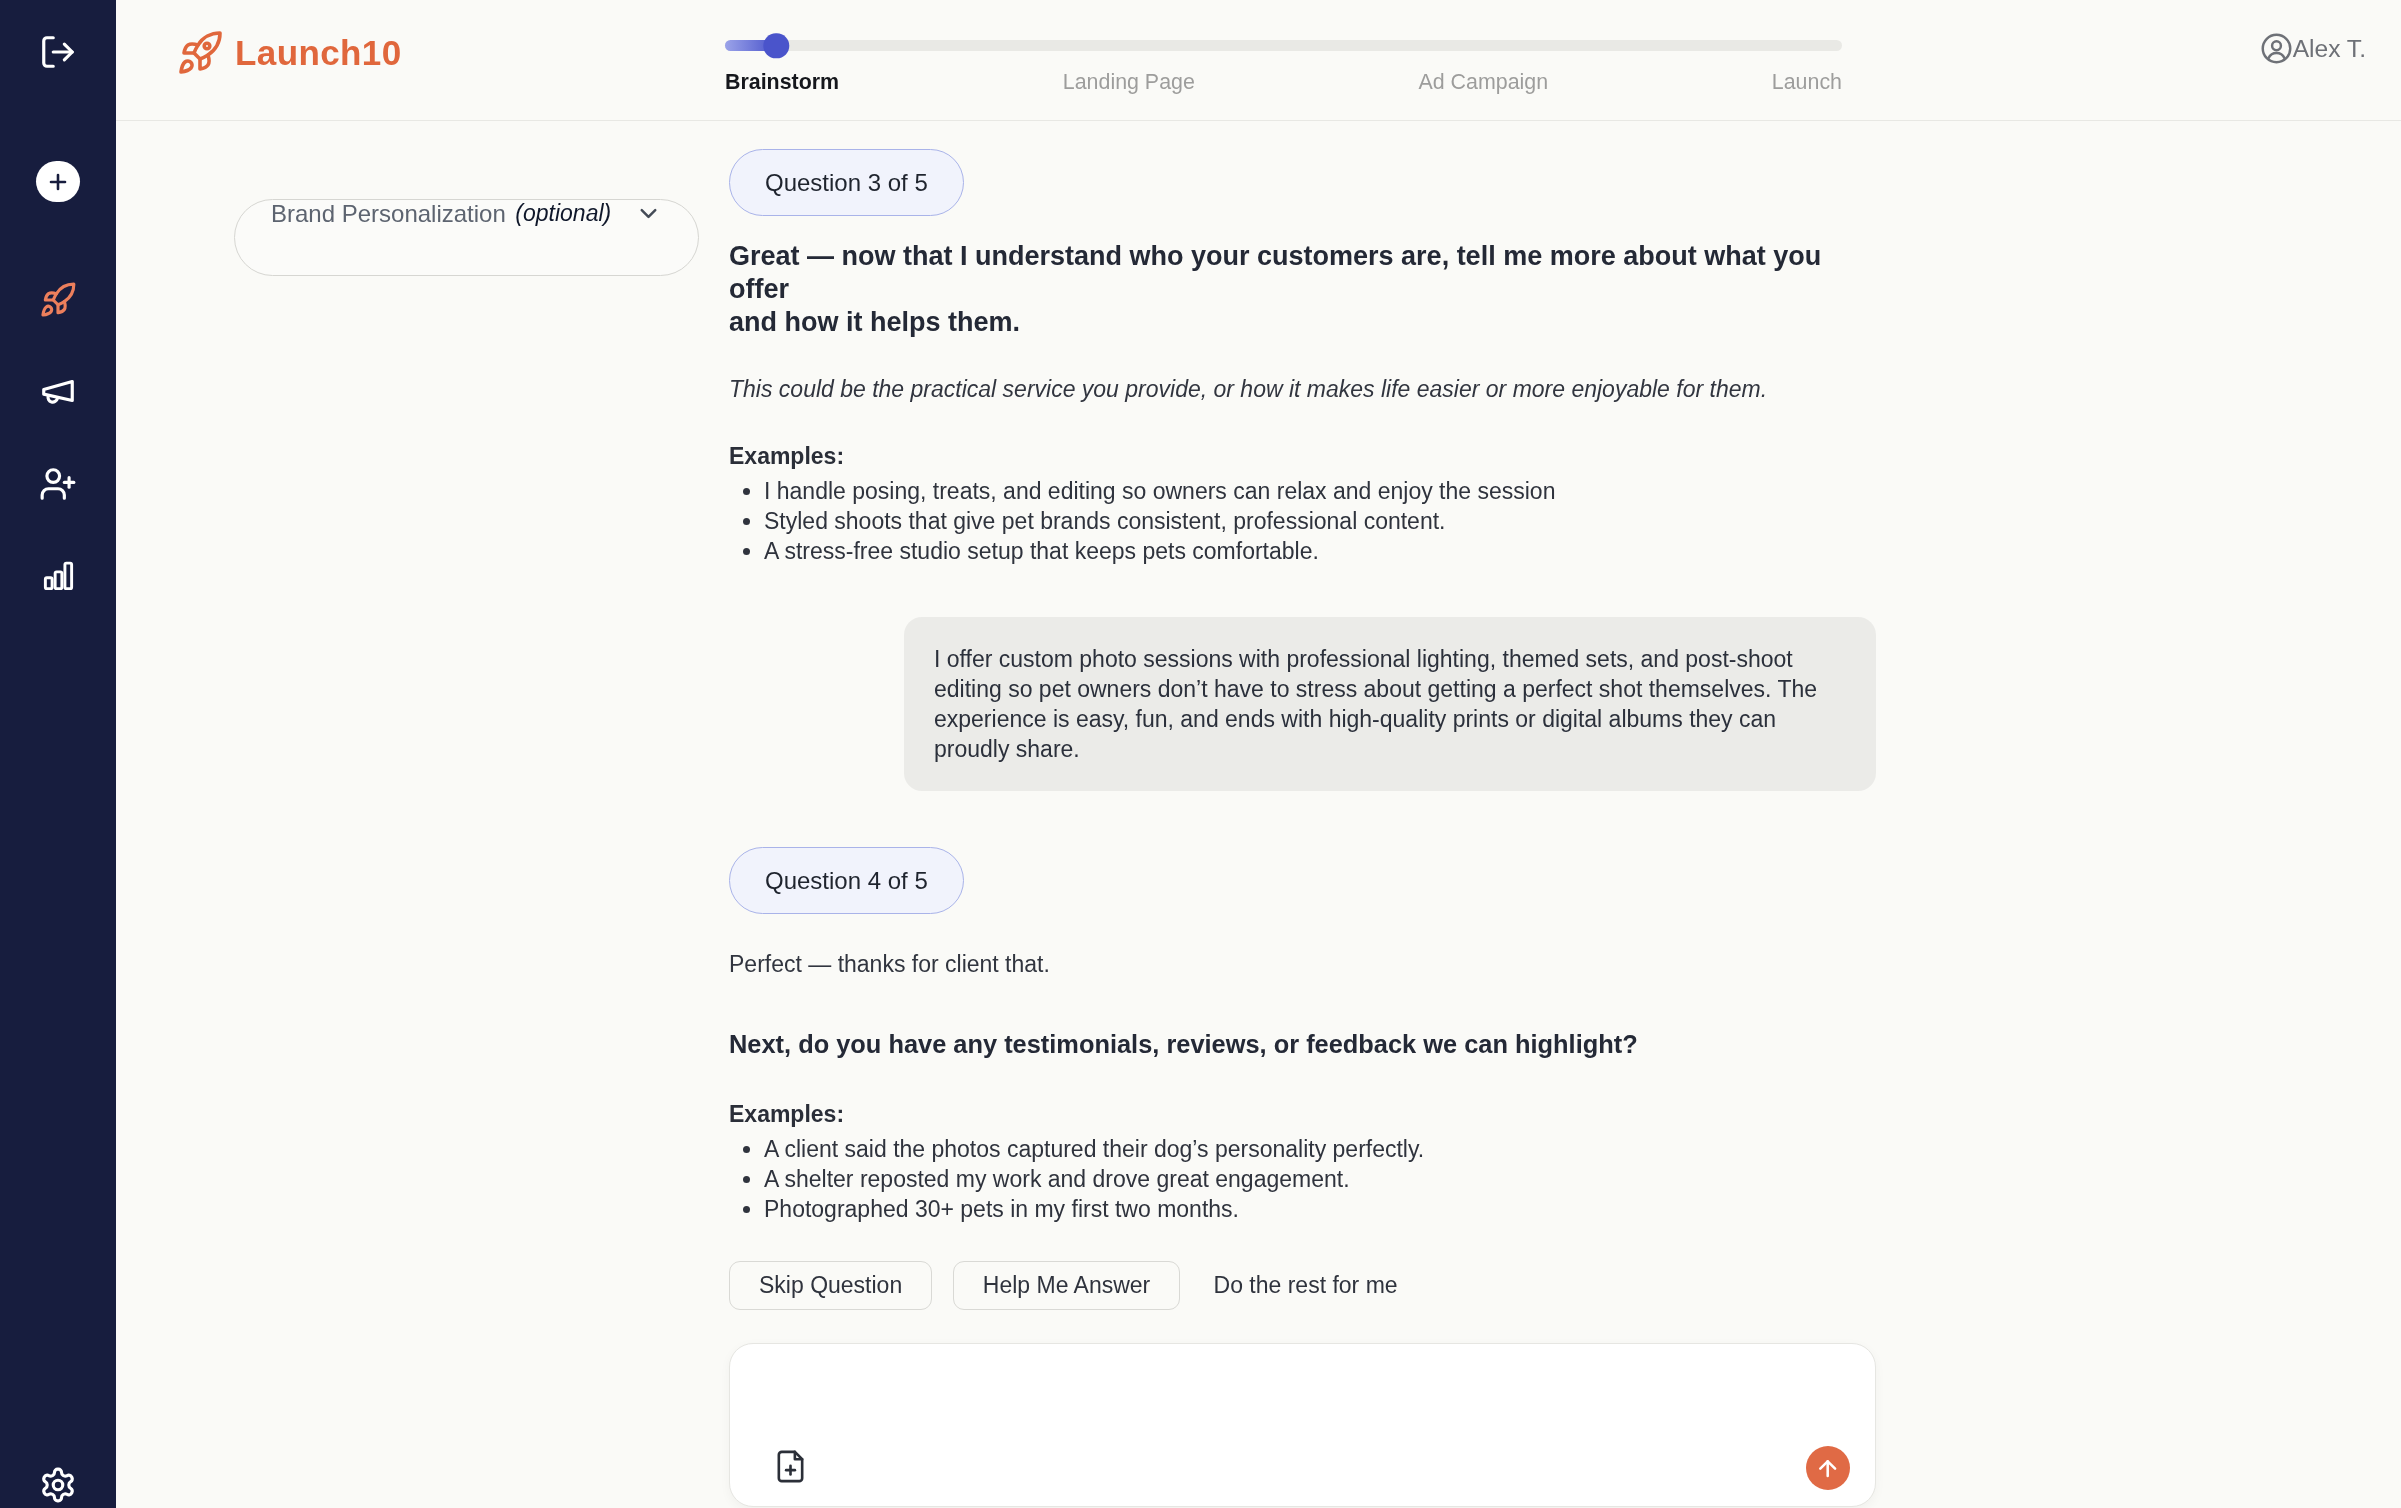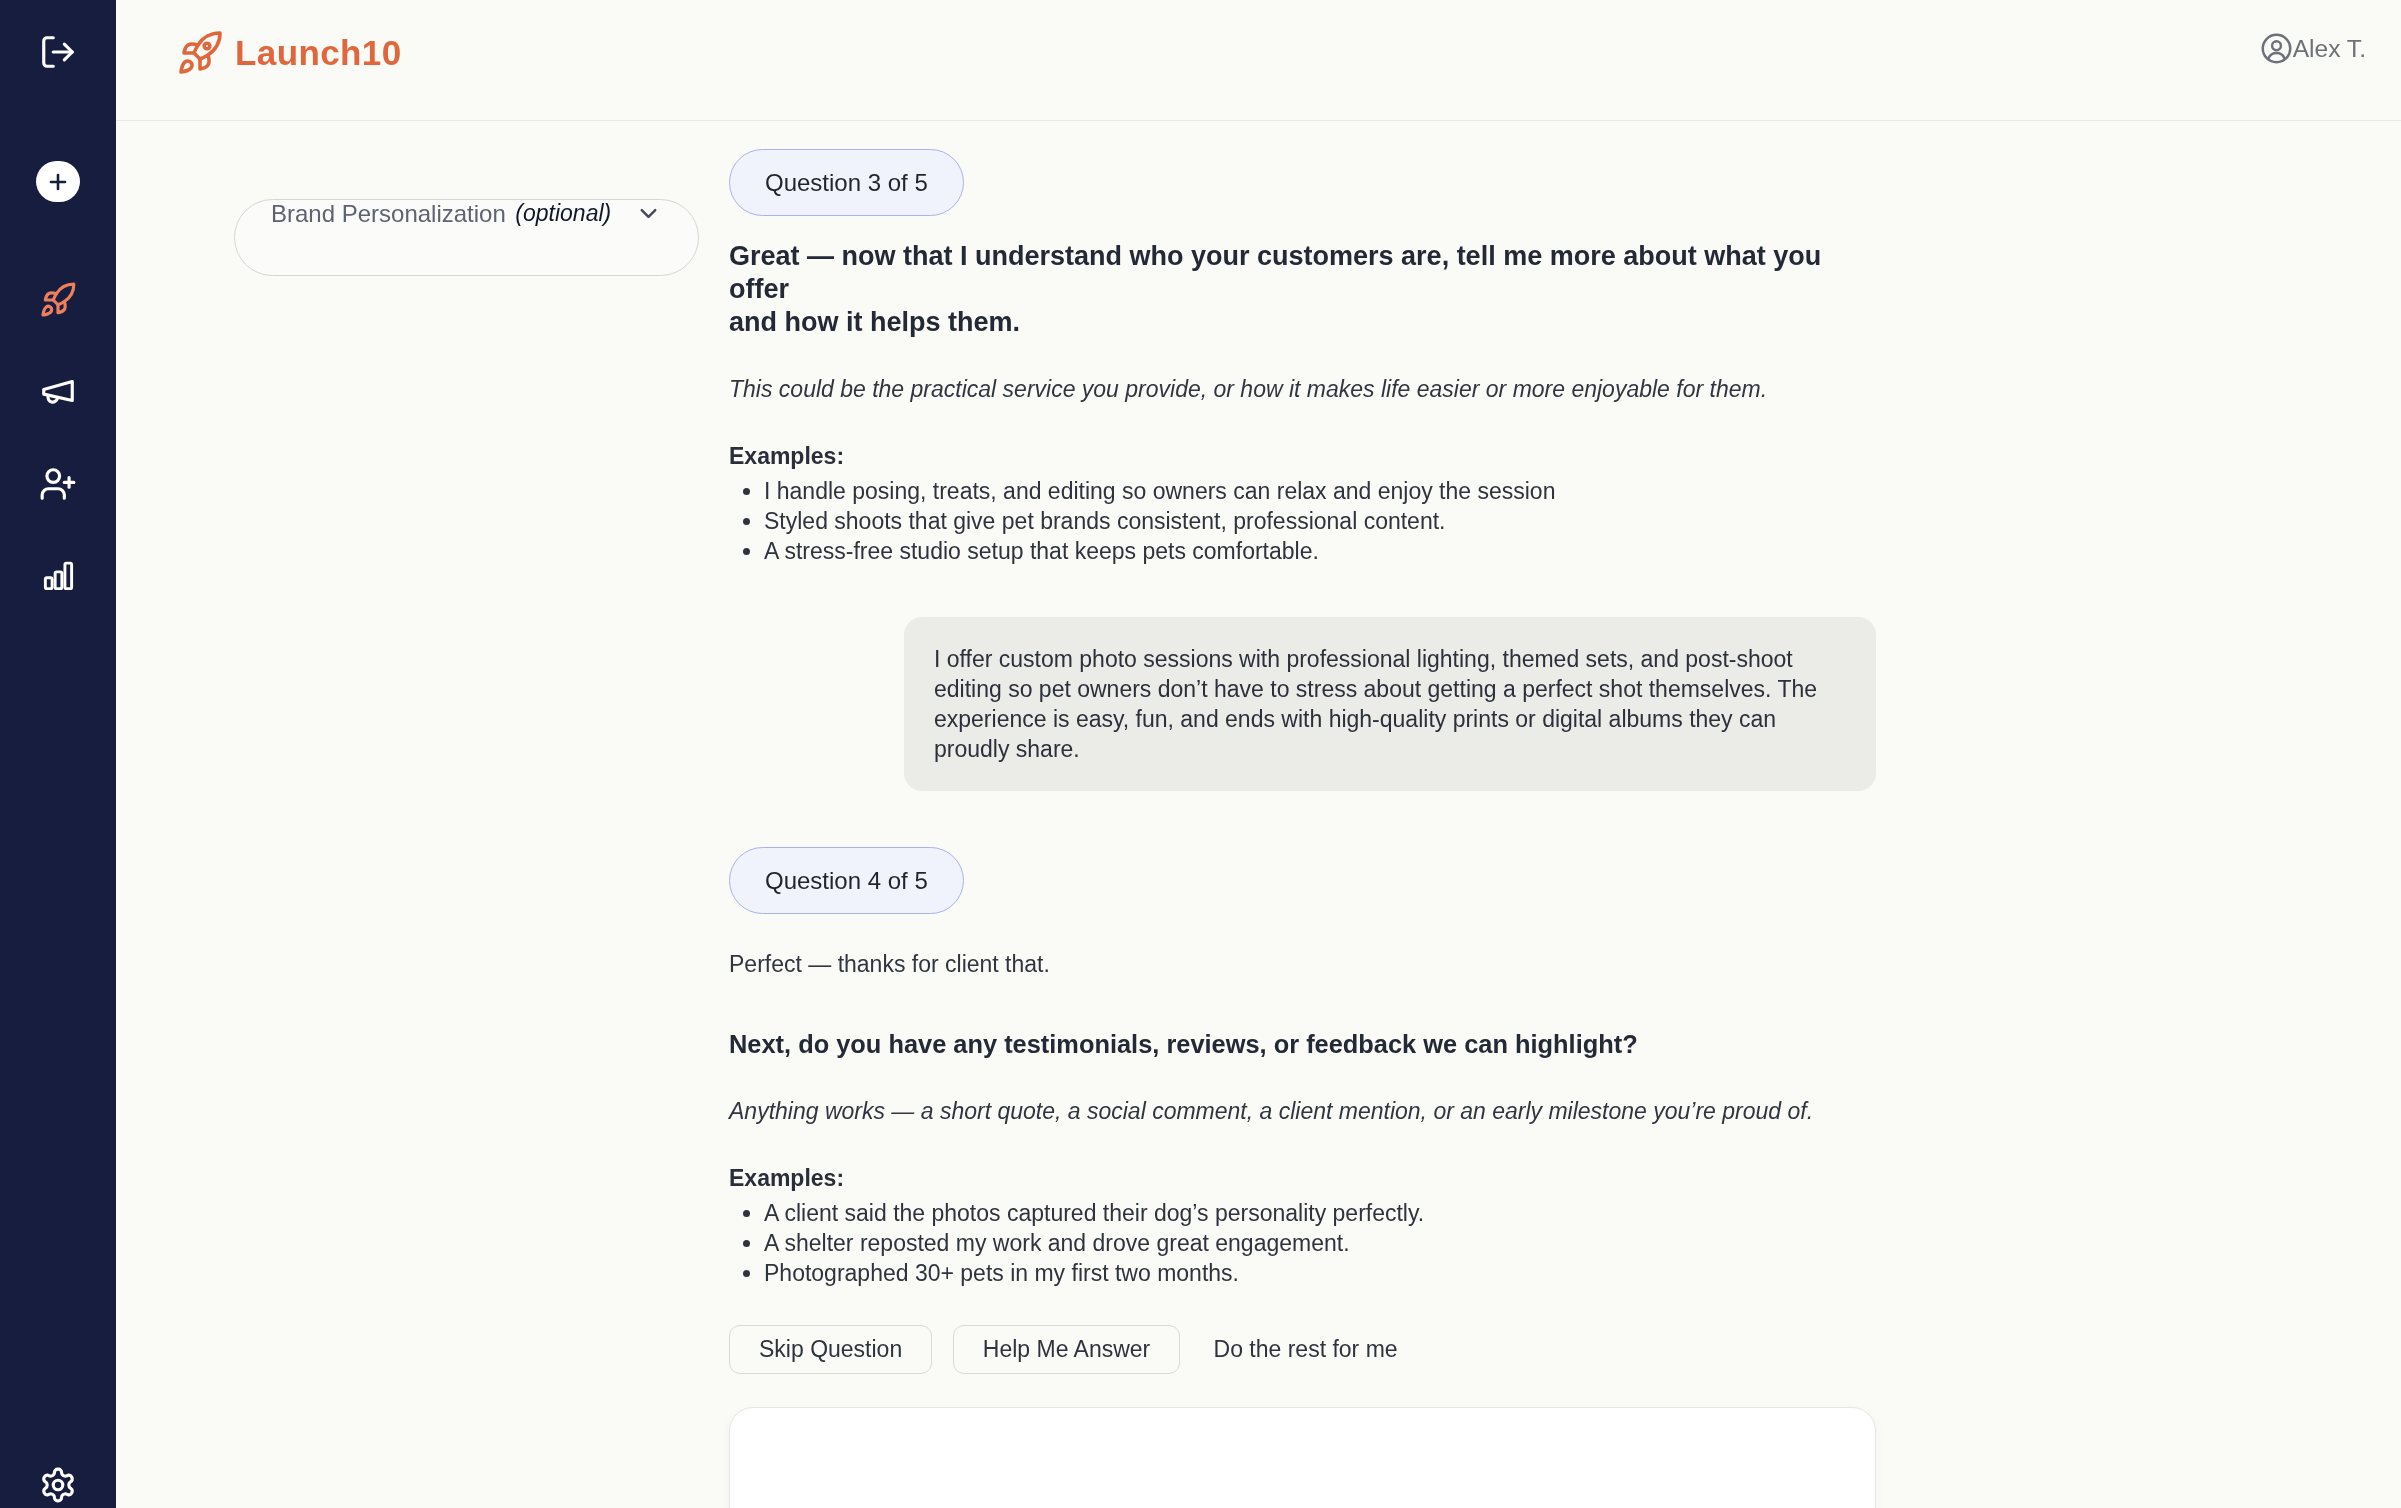--- a/index.html
+++ b/index.html
@@ -153,20 +153,32 @@
       <svg viewBox="0 0 24 24" fill="none" stroke="currentColor" stroke-width="1.8" stroke-linecap="round" stroke-linejoin="round">
           <path d="M4.5 16.5c-1.5 1.26-2 5-2 5s3.74-.5 5-2c.71-.84.7-2.13-.09-2.91a2.18 2.18 0 0 0-2.91-.09z"></path>
           <path d="m12 15-3-3a22 22 0 0 1 2-3.95A12.88 12.88 0 0 1 22 2c0 2.72-.78 7.5-6 11a22.35 22.35 0 0 1-4 2z"></path>
           <path d="M9 12H4s.55-3.03 2-4c1.62-1.08 5 0 5 0"></path>
           <path d="M12 15v5s3.03-.55 4-2c1.08-1.62 0-5 0-5"></path>
           <circle cx="15.5" cy="8.5" r="1.4"></circle>
         </svg>
       <span class="logo-text">Launch10</span>
     </div>
 
+    <div class="progress-wrap">
+      <div class="track">
+        <div class="fill" style="width: 4.6%;"></div>
+        <div class="knob" style="left: 4.6%;"></div>
+      </div>
+      <div class="steps">
+        <span class="step active">Brainstorm</span>
+        <span class="step">Landing Page</span>
+        <span class="step">Ad Campaign</span>
+        <span class="step">Launch</span>
+      </div>
+    </div>
 
     <button class="user-chip">
       <svg viewBox="0 0 24 24" fill="none" stroke="currentColor" stroke-width="1.8" stroke-linecap="round" stroke-linejoin="round">
           <circle cx="12" cy="12" r="10"></circle>
           <circle cx="12" cy="10" r="3.2"></circle>
           <path d="M6.2 19a6.4 6.4 0 0 1 11.6 0"></path>
         </svg>
       <span class="uname">Alex T.</span>
     </button>
   </header>
@@ -198,21 +210,20 @@
     <div class="bubble-row">
       <div class="bubble">I offer custom photo sessions with professional lighting, themed sets, and post-shoot editing so pet owners don’t have to stress about getting a perfect shot themselves. The experience is easy, fun, and ends with high-quality prints or digital albums they can proudly share.</div>
     </div>
 
     <span class="badge q4-badge" style="margin-top:56px">Question 4 of 5</span>
 
     <div class="ack">Perfect — thanks for client that.</div>
 
     <div class="q-heading2">Next, do you have any testimonials, reviews, or feedback we can highlight?</div>
 
-    <div class="hint">Anything works — a short quote, a social comment, a client mention, or an early milestone you’re proud of.</div>
 
     <div class="examples-label">Examples:</div>
     <ul class="examples">
       <li>A client said the photos captured their dog’s personality perfectly.</li>
       <li>A shelter reposted my work and drove great engagement.</li>
       <li>Photographed 30+ pets in my first two months.</li>
     </ul>
 
     <div class="actions">
       <button class="action-btn">Skip Question</button>

